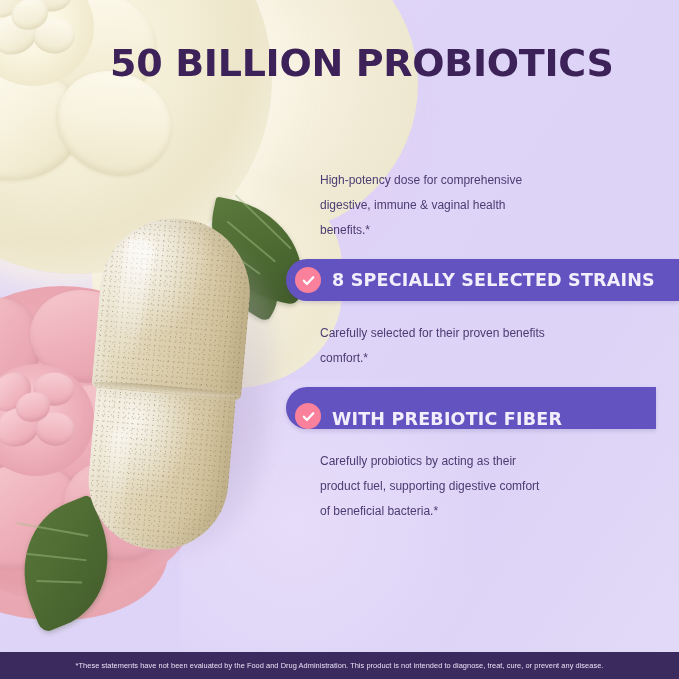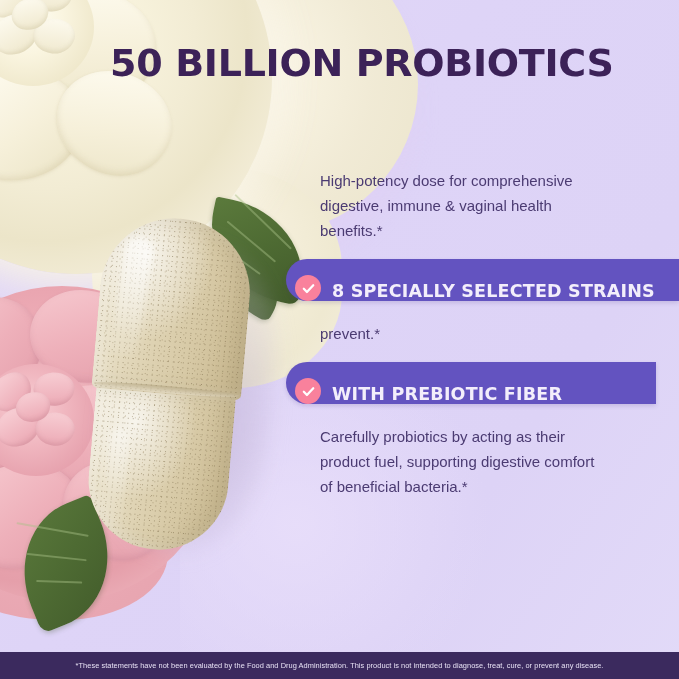--- a/index.html
+++ b/index.html
@@ -192,21 +192,21 @@
   .banner {
     position:relative;
     height:42px;
     background:#6353c0;
     border-radius:21px 0 0 21px;
     display:flex;
     align-items:center;
     padding-left:9px;
     box-shadow:0 2px 4px rgba(80,60,140,.18);
   }
-  .banner.wide  { width:393px;align-items:flex-end; }
+  .banner.wide  { width:393px; }
   .banner.mid   { width:370px;align-items:flex-end; }
   .banner.narrow{ width:330px; }
 
   .check-badge {
     flex:0 0 auto;
     width:26px; height:26px; border-radius:50%;
     background:#f9819c;
     display:flex; align-items:center; justify-content:center;
     margin-right:11px;
   }
@@ -216,21 +216,21 @@
     color:#f3eefb;
     font-size:17.5px;
     font-weight:bold;
     letter-spacing:.2px;
     font-family:"DejaVu Sans", sans-serif;
     white-space:nowrap;
   }
 
   .feature-body {
     color:#4b3b72;
-    font-size:15px;
+    font-size:12px;
     line-height:25px;
     padding:20px 0 0 34px;
     font-family:"Liberation Sans", sans-serif;
   }
   .feature-body .ln { display:block; white-space:nowrap; }
 
   .f1 { margin-bottom:16px; }
   .f2 { margin-bottom:16px; }
 
   
@@ -339,21 +339,22 @@
       <div class="feature f2">
         <div class="banner wide">
           <span class="check-badge">
             <svg width="15" height="15" viewBox="0 0 24 24">
                 <path d="M4.5 12.4l5 5.2L19.6 6.9" fill="none" stroke="#ffffff" stroke-width="3.6" stroke-linecap="round" stroke-linejoin="round"></path>
               </svg>
           </span>
           <span class="banner-label">8 SPECIALLY SELECTED STRAINS</span>
         </div>
         <div class="feature-body">
-          <span class="ln">prevent.*</span>
+          <span class="ln">Carefully selected for their proven benefits</span>
+          <span class="ln">comfort.*</span>
         </div>
       </div>
 
       <div class="feature f3">
         <div class="banner mid">
           <span class="check-badge">
             <svg width="15" height="15" viewBox="0 0 24 24">
                 <path d="M4.5 12.4l5 5.2L19.6 6.9" fill="none" stroke="#ffffff" stroke-width="3.6" stroke-linecap="round" stroke-linejoin="round"></path>
               </svg>
           </span>

